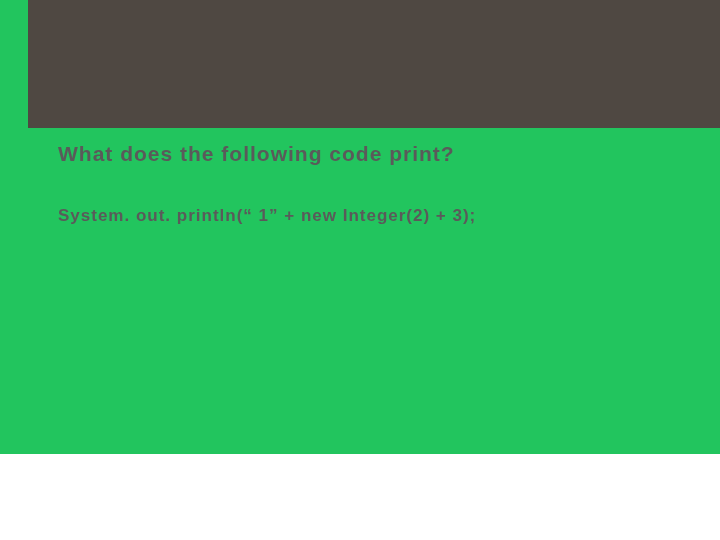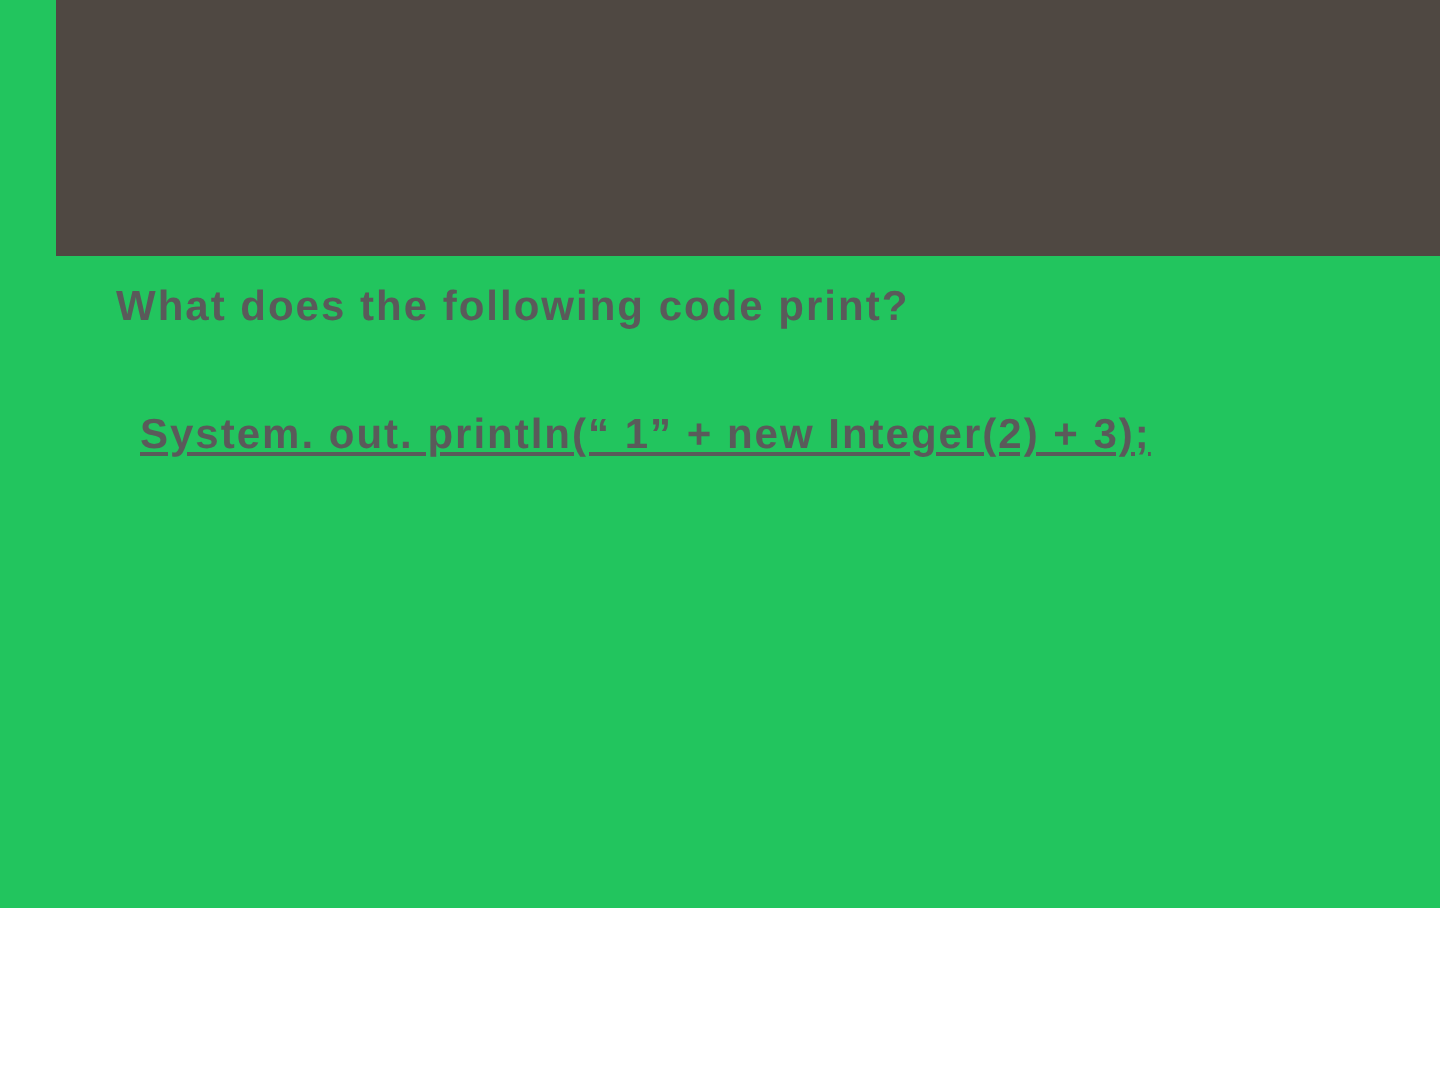--- a/index.html
+++ b/index.html
@@ -27,26 +27,25 @@
   }
   .question {
     color: #5a5a5a;
     font-size: 21px;
     font-weight: 600;
     letter-spacing: 1px;
     margin: 0 0 40px 0;
   }
   .code {
     color: #5a5a5a;
-    font-size: 21px;
+    font-size: 17px;
     font-weight: 600;
     letter-spacing: 1px;
-    margin: 12px;
+    margin: 0;
     white-space: pre;
-    text-decoration: underline;
   }
 </style>
 </head>
 <body>
 
 <div class="slide">
   <div class="title-bar"></div>
   <div class="content">
     <p class="question">What does the following code print?</p>
     <p class="code">System. out. println(“ 1” + new Integer(2) + 3);</p>

